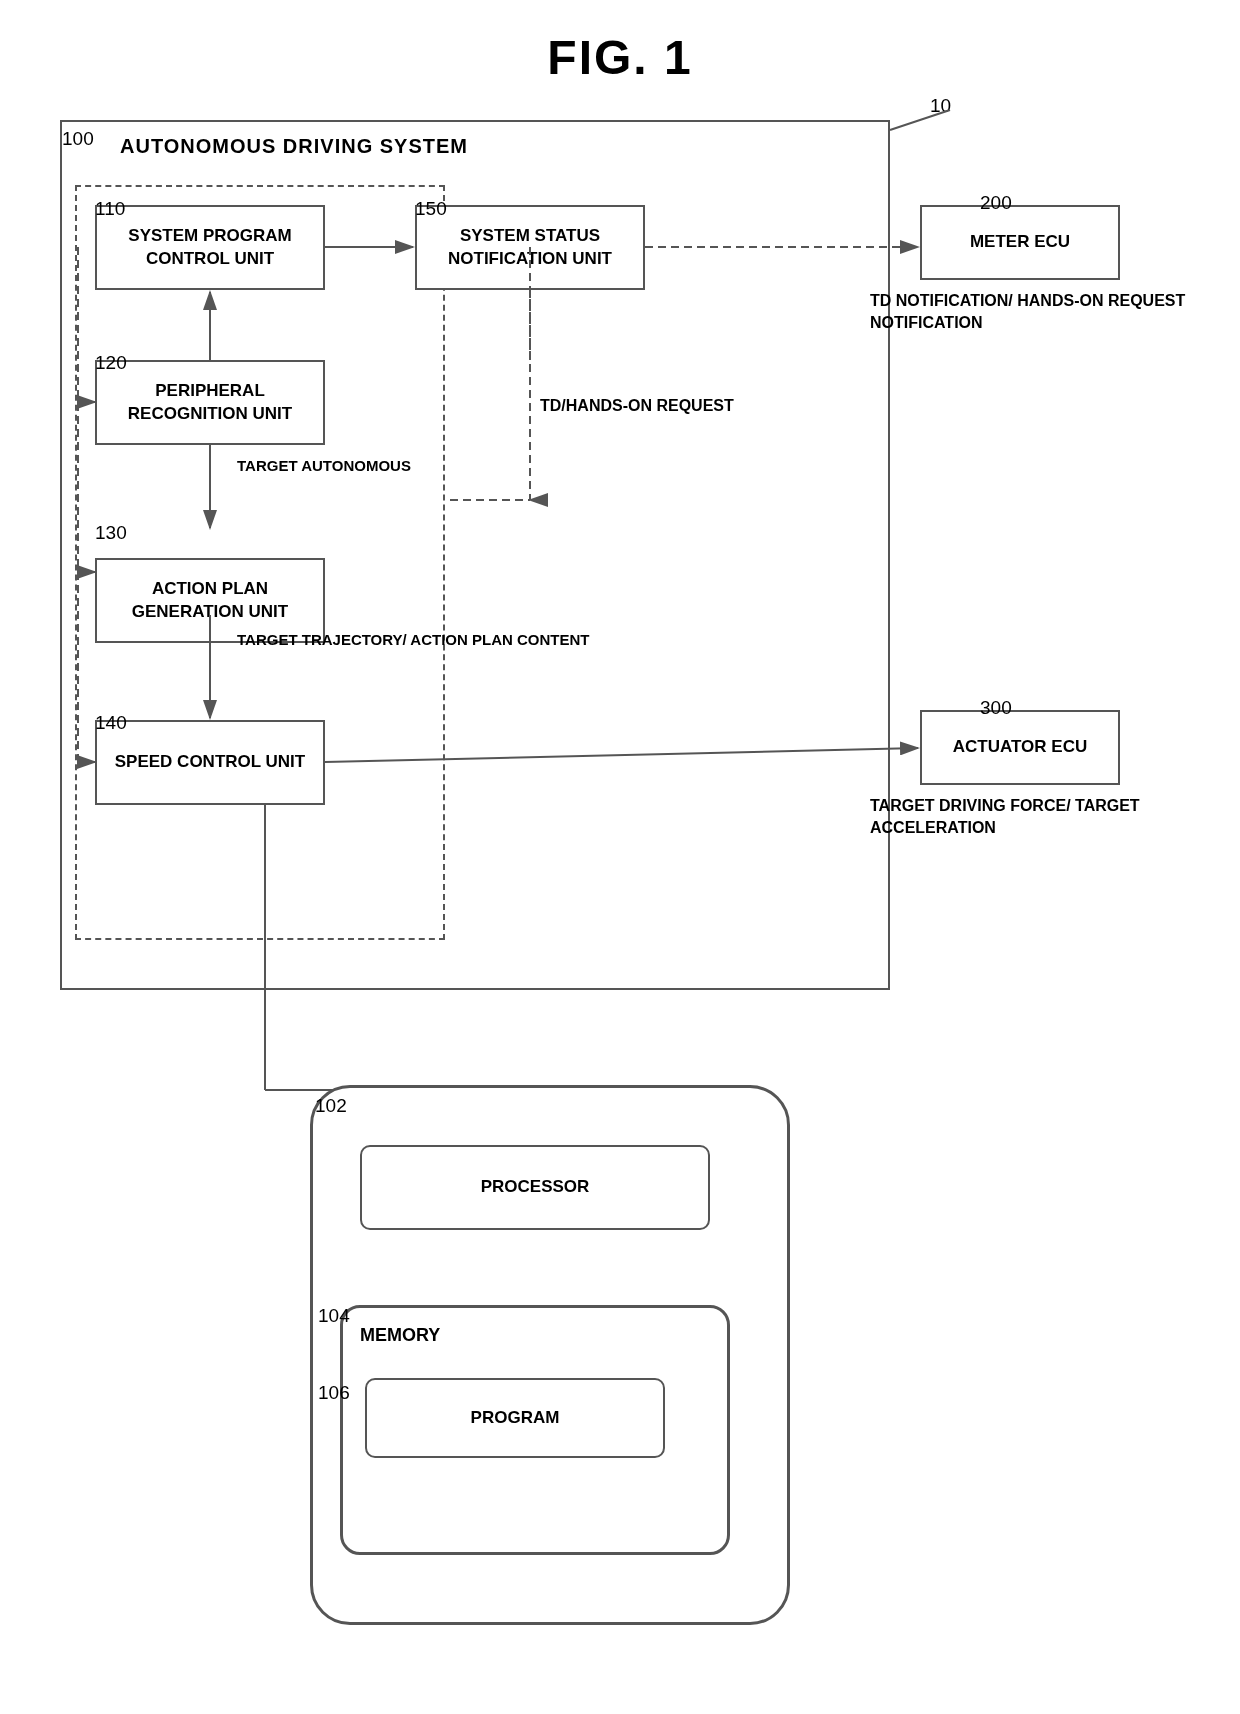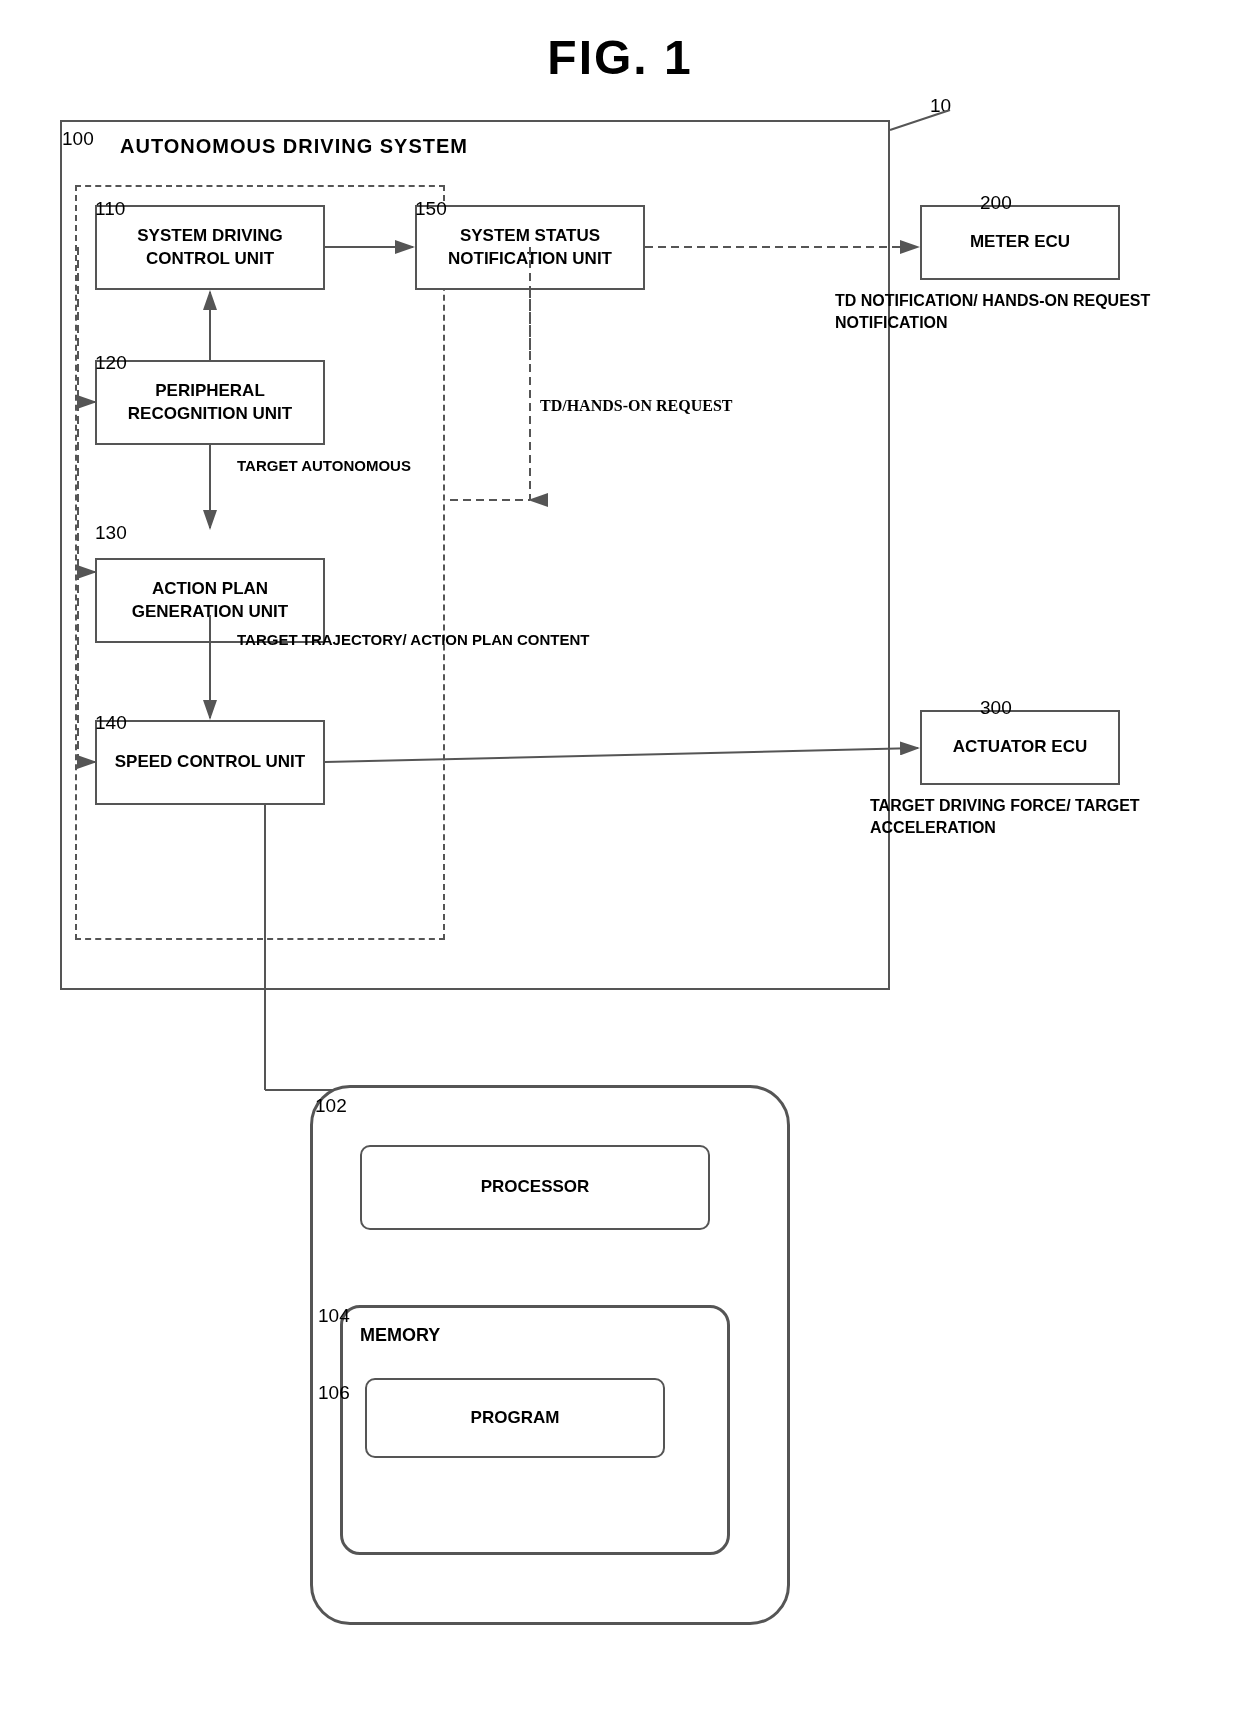--- a/index.html
+++ b/index.html
@@ -108,21 +108,21 @@
 
   <div class="main-box"></div>
 
   <div class="main-box-label">AUTONOMOUS DRIVING SYSTEM</div>
 
   <div class="ref-label" style="top:128px; left:62px;">100</div>
 
   <div class="dashed-box"></div>
 
   <div class="box" style="top:205px; left:95px; width:230px; height:85px;">
-    <span>SYSTEM DRIVING
+    <span>SYSTEM PROGRAM
 CONTROL UNIT</span>
   </div>
   <div class="ref-label" style="top:198px; left:95px;">110</div>
 
   <div class="box" style="top:360px; left:95px; width:230px; height:85px;">
     <span>PERIPHERAL
 RECOGNITION UNIT</span>
   </div>
   <div class="ref-label" style="top:352px; left:95px;">120</div>
 
@@ -202,24 +202,24 @@
 
   </svg>
 
   <div class="annotation" style="top:455px; left:237px; font-size:15px; text-align:left;">TARGET
 AUTONOMOUS</div>
 
   <div class="annotation" style="top:630px; left:237px; font-size:15px; text-align:center; line-height:1.3;">TARGET TRAJECTORY/
 ACTION PLAN
 CONTENT</div>
 
-  <div class="annotation" style="top:395px; left:540px; font-size:16px; text-align:center;font-family:Liberation Serif, serif;">TD/HANDS-ON
+  <div class="annotation" style="top:395px; left:540px; font-size:16px; text-align:center;">TD/HANDS-ON
 REQUEST</div>
 
-  <div class="annotation" style="top:290px; left:835px; font-size:16px; text-align:left; line-height:1.4;">TD NOTIFICATION/
+  <div class="annotation" style="top:290px; left:870px; font-size:16px; text-align:left; line-height:1.4;">TD NOTIFICATION/
 HANDS-ON REQUEST
 NOTIFICATION</div>
 
   <div class="annotation" style="top:795px; left:870px; font-size:16px; text-align:left; line-height:1.4;">TARGET DRIVING FORCE/
 TARGET ACCELERATION</div>
 
   <div style="position:absolute; top:1085px; left:310px; width:480px; height:540px; border:3px solid #555; border-radius:40px; background:#fff;"></div>
 
   <div class="ref-label" style="top:1095px; left:315px;">102</div>
 

